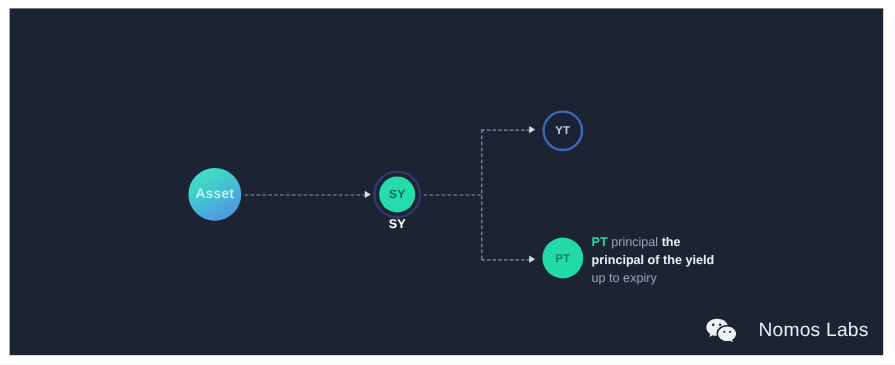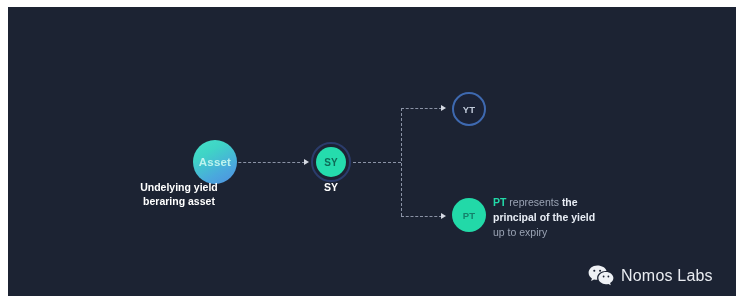--- a/index.html
+++ b/index.html
@@ -39,21 +39,20 @@
 
   
   #asset-node {
     left: 149px;
     top: 133px;
     width: 44px;
     height: 44px;
     background: linear-gradient(150deg, #45e0c8 0%, #3fd4c6 30%, #4aa8dd 70%, #4f8fe0 100%);
     color: #bdf3ee;
     font-size: 11.5px;
-    margin-left: 36px;
   }
 
   
   #sy-ring {
     position: absolute;
     left: 303px;
     top: 135px;
     width: 40px;
     height: 40px;
     border-radius: 50%;
@@ -161,21 +160,21 @@
   #conn-pt         { left: 393px; top: 209px; width: 41px; }
   #conn-pt-arrow   { left: 433px; top: 205.5px; }
 
   
   #watermark {
     position: absolute;
     left: 580px;
     top: 258px;
     display: flex;
     align-items: center;
-    gap: 7px;
+    gap: 18px;
   }
   #watermark-label {
     color: #e9ecf1;
     font-size: 16px;
     letter-spacing: 0.2px;
   }
   #wechat-icon { display: block; }
 </style>
 </head>
 <body>
@@ -188,32 +187,30 @@
   <div class="hline" id="conn-sy-trunk"></div>
   <div class="vline" id="conn-vertical"></div>
 
   <div class="hline" id="conn-yt"></div>
   <div class="arrowhead" id="conn-yt-arrow"></div>
 
   <div class="hline" id="conn-pt"></div>
   <div class="arrowhead" id="conn-pt-arrow"></div>
 
   <div class="node" id="asset-node">Asset</div>
-  <div class="caption" id="asset-caption">Undelying yield
-beraring asset</div>
 
   <div id="sy-ring"></div>
   <div class="node" id="sy-node">SY</div>
   <div class="caption" id="sy-caption">SY</div>
 
   <div class="node" id="yt-node">YT</div>
 
   <div class="node" id="pt-node">PT</div>
   <div class="desc" id="pt-desc">
-    <span class="tok-pt">PT</span><span> represents </span><span class="strong">the principal of the yield</span><span> up to expiry</span>
+    <span class="tok-pt">PT</span><span> principal </span><span class="strong">the principal of the yield</span><span> up to expiry</span>
   </div>
 
   <div id="watermark">
     <span>
       <svg id="wechat-icon" width="26" height="22" viewBox="0 0 26 22" xmlns="http://www.w3.org/2000/svg">
         <path d="M9.3 0.6C4.5 0.6 0.6 3.8 0.6 7.8c0 2.3 1.3 4.3 3.3 5.6l-0.8 2.5 2.9-1.5c0.9 0.3 1.9 0.4 2.9 0.4h0.5c-0.2-0.6-0.3-1.2-0.3-1.9 0-3.9 3.8-7 8.5-7 0.3 0 0.6 0 0.9 0.1C17.7 2.9 13.9 0.6 9.3 0.6z" fill="#eef1f5"></path>
         <circle cx="6.3" cy="5.7" r="1.05" fill="#1c2333"></circle>
         <circle cx="12.1" cy="5.7" r="1.05" fill="#1c2333"></circle>
         <path d="M25.4 13.1c0-3.4-3.4-6.1-7.5-6.1s-7.5 2.7-7.5 6.1 3.4 6.1 7.5 6.1c0.9 0 1.7-0.1 2.5-0.3l2.4 1.3-0.7-2.1C24 17 25.4 15.2 25.4 13.1z" fill="#eef1f5"></path>
         <circle cx="15.6" cy="11.5" r="0.9" fill="#1c2333"></circle>

